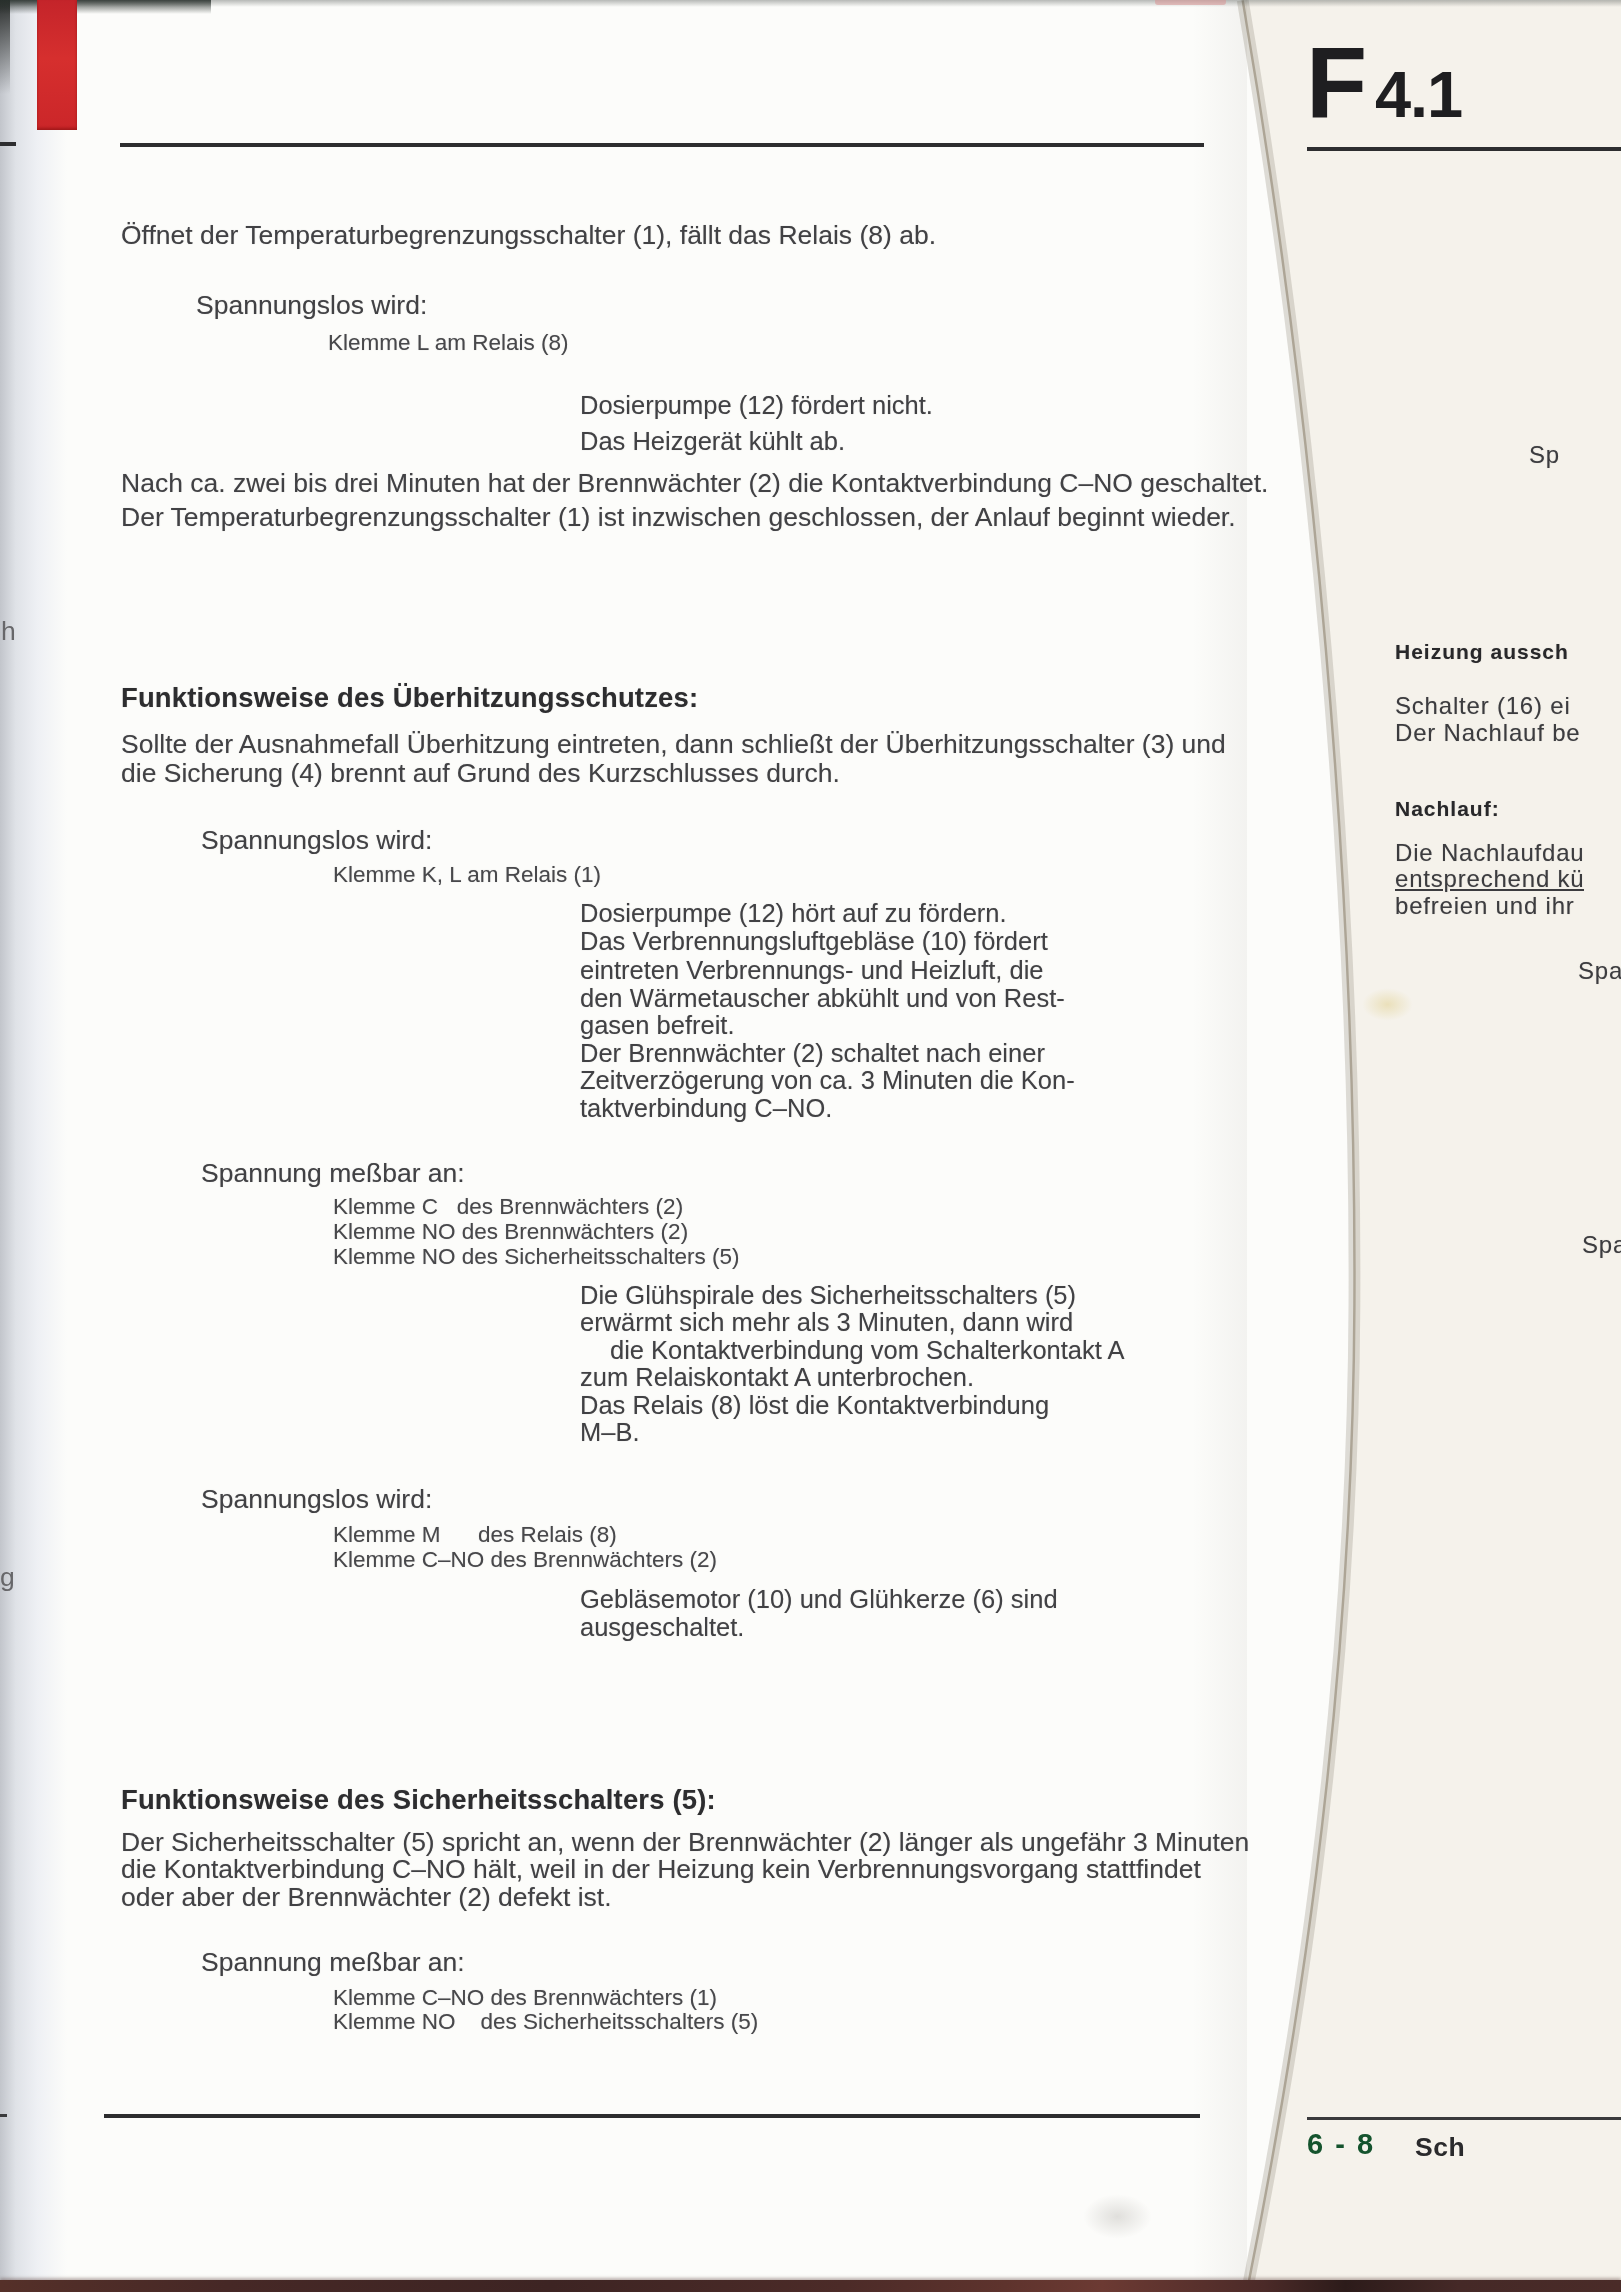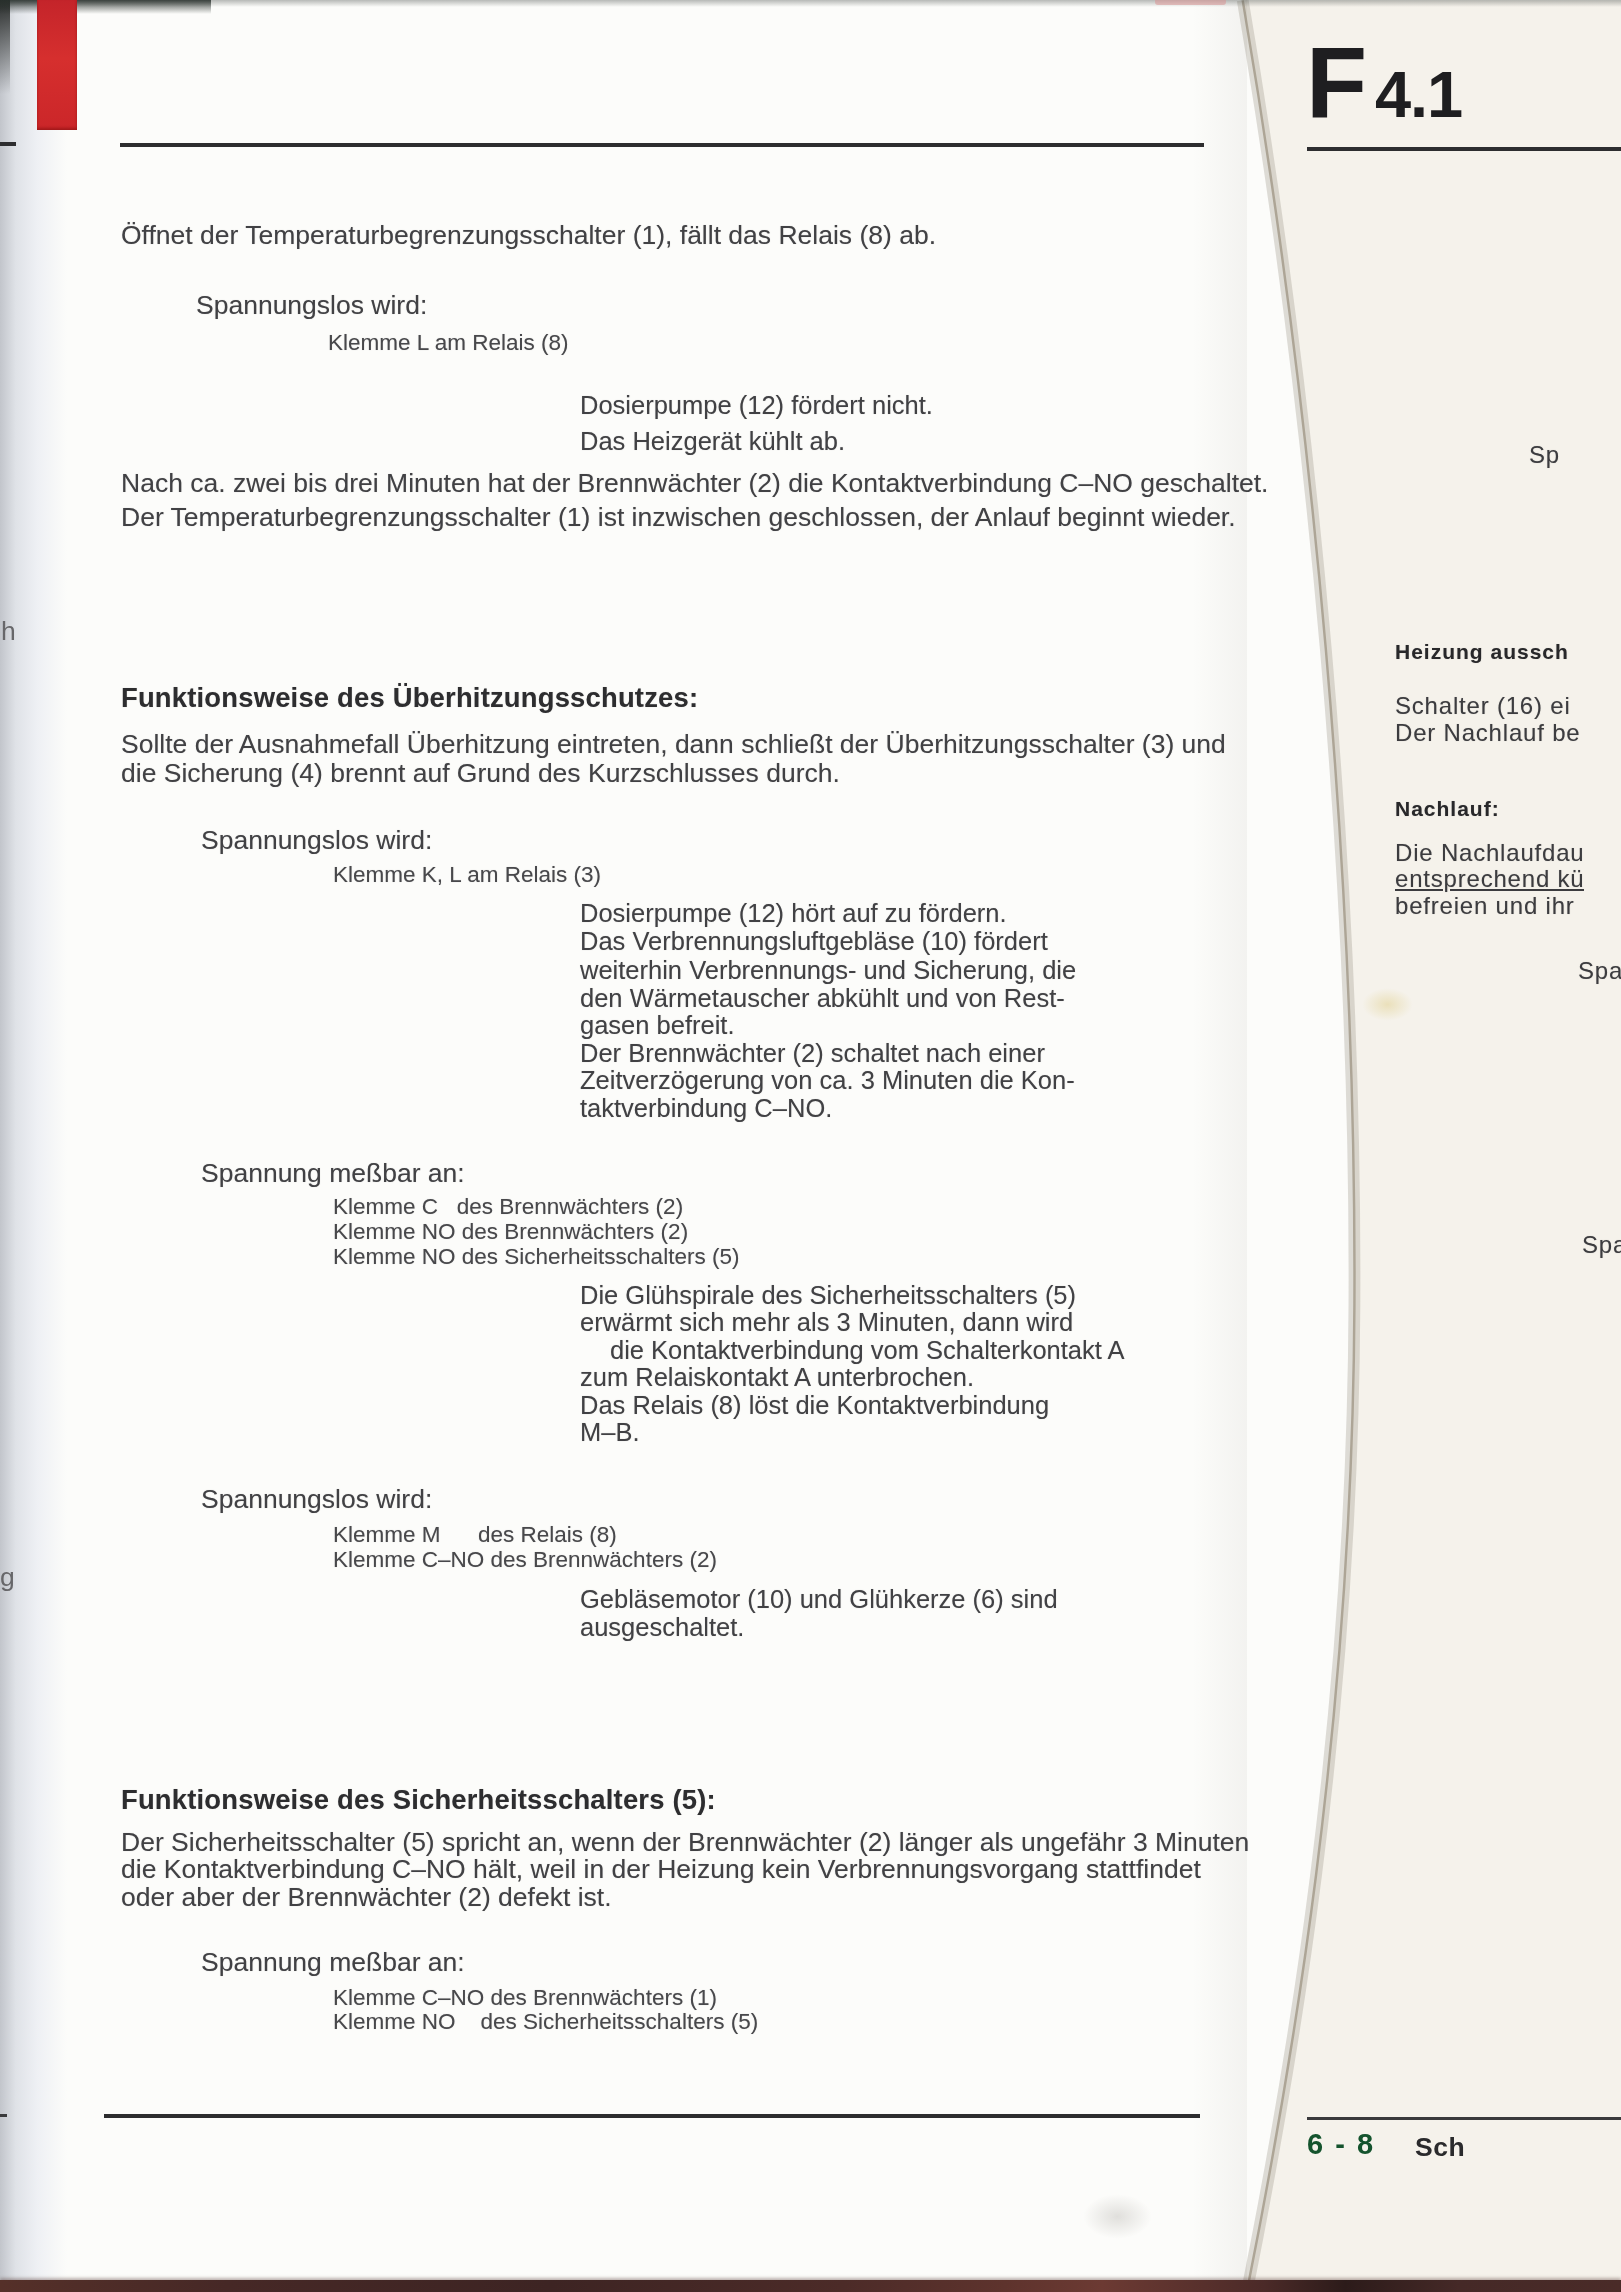--- a/index.html
+++ b/index.html
@@ -118,24 +118,24 @@
       <div class="line body" style="left: 196px; top: 290px;">Spannungslos wird:</div>
       <div class="line klemme" style="left: 328px; top: 331px;">Klemme L am Relais (8)</div>
       <div class="line sub" style="left: 580px; top: 392px;">Dosierpumpe (12) fördert nicht.</div>
       <div class="line sub" style="left: 580px; top: 428px;">Das Heizgerät kühlt ab.</div>
       <div class="line body" style="left: 121px; top: 468px;">Nach ca. zwei bis drei Minuten hat der Brennwächter (2) die Kontaktverbindung C–NO geschaltet.</div>
       <div class="line body" style="left: 121px; top: 502px;">Der Temperaturbegrenzungsschalter (1) ist inzwischen geschlossen, der Anlauf beginnt wieder.</div>
       <div class="line bhead" style="left: 121px; top: 682px;">Funktionsweise des Überhitzungsschutzes:</div>
       <div class="line body" style="left: 121px; top: 729px;">Sollte der Ausnahmefall Überhitzung eintreten, dann schließt der Überhitzungsschalter (3) und</div>
       <div class="line body" style="left: 121px; top: 758px;">die Sicherung (4) brennt auf Grund des Kurzschlusses durch.</div>
       <div class="line body" style="left: 201px; top: 825px;">Spannungslos wird:</div>
-      <div class="line klemme" style="left: 333px; top: 863px;">Klemme K, L am Relais (3)</div>
+      <div class="line klemme" style="left: 333px; top: 863px;">Klemme K, L am Relais (1)</div>
       <div class="line sub" style="left: 580px; top: 900px;">Dosierpumpe (12) hört auf zu fördern.</div>
       <div class="line sub" style="left: 580px; top: 928px;">Das Verbrennungsluftgebläse (10) fördert</div>
-      <div class="line sub" style="left: 580px; top: 957px;">weiterhin Verbrennungs- und Sicherung, die</div>
+      <div class="line sub" style="left: 580px; top: 957px;">eintreten Verbrennungs- und Heizluft, die</div>
       <div class="line sub" style="left: 580px; top: 985px;">den Wärmetauscher abkühlt und von Rest-</div>
       <div class="line sub" style="left: 580px; top: 1012px;">gasen befreit.</div>
       <div class="line sub" style="left: 580px; top: 1040px;">Der Brennwächter (2) schaltet nach einer</div>
       <div class="line sub" style="left: 580px; top: 1067px;">Zeitverzögerung von ca. 3 Minuten die Kon-</div>
       <div class="line sub" style="left: 580px; top: 1095px;">taktverbindung C–NO.</div>
       <div class="line body" style="left: 201px; top: 1158px;">Spannung meßbar an:</div>
       <div class="line klemme" style="left: 333px; top: 1195px;">Klemme C   des Brennwächters (2)</div>
       <div class="line klemme" style="left: 333px; top: 1220px;">Klemme NO des Brennwächters (2)</div>
       <div class="line klemme" style="left: 333px; top: 1245px;">Klemme NO des Sicherheitsschalters (5)</div>
       <div class="line sub" style="left: 580px; top: 1282px;">Die Glühspirale des Sicherheitsschalters (5)</div>

